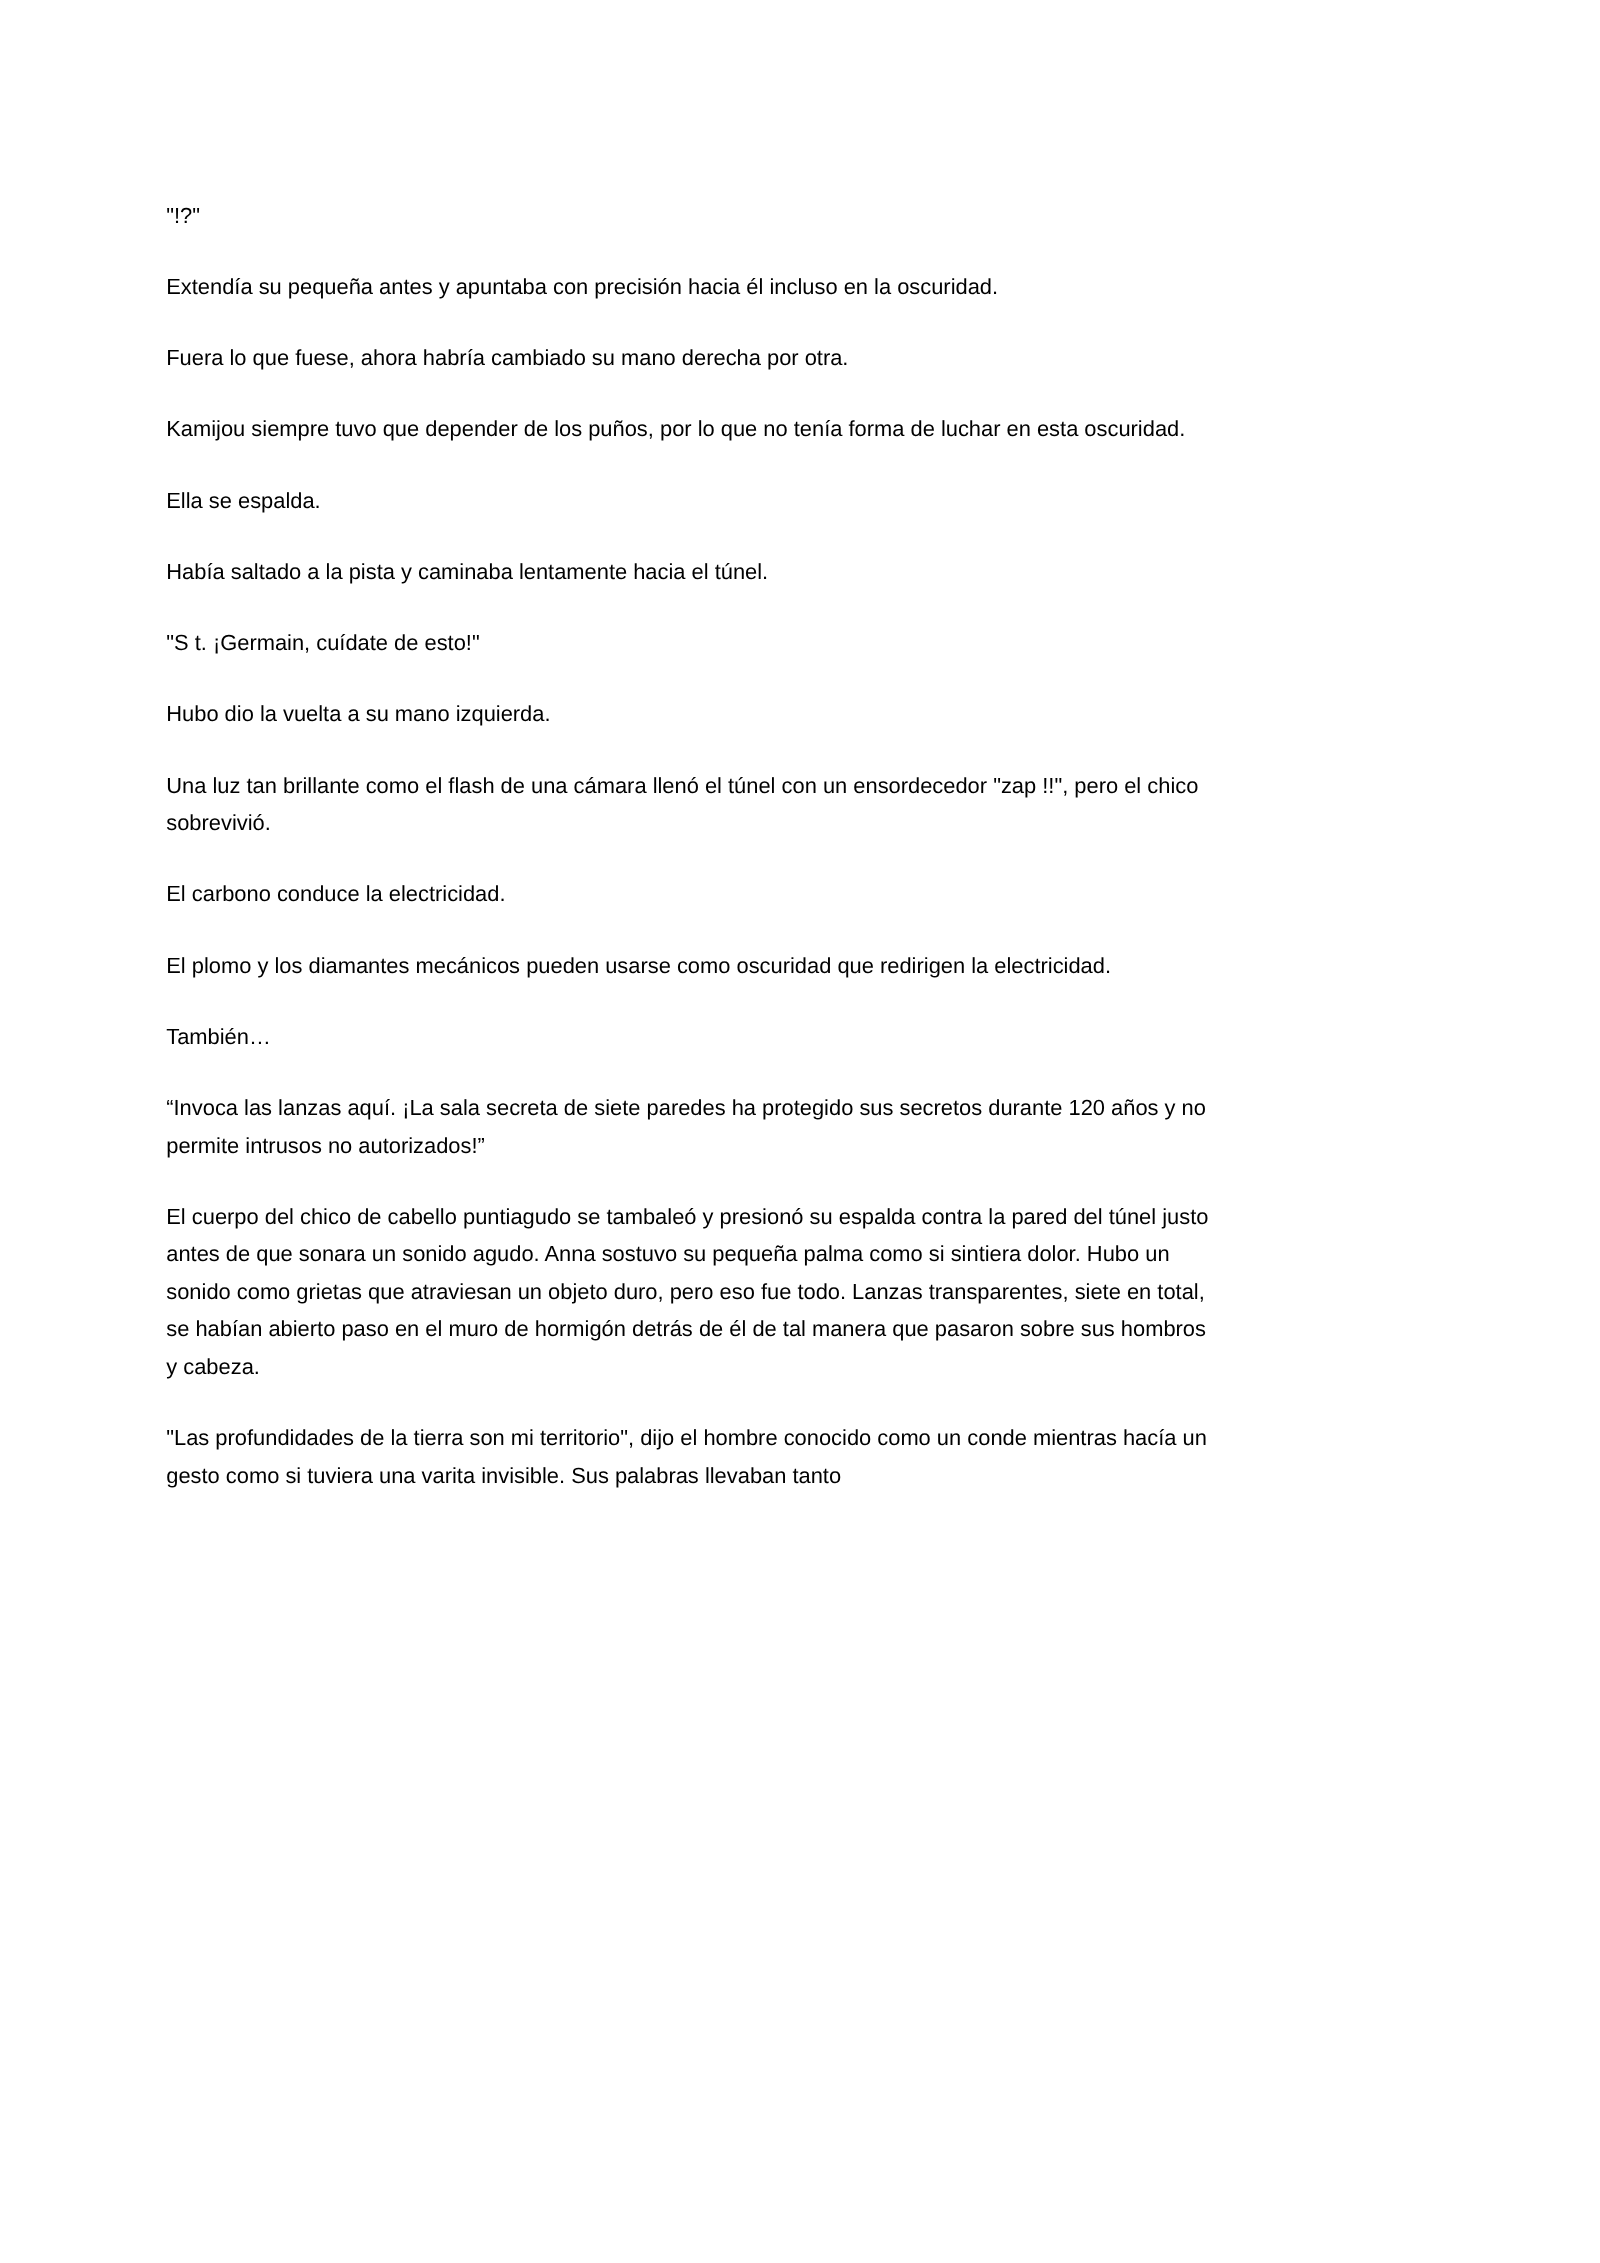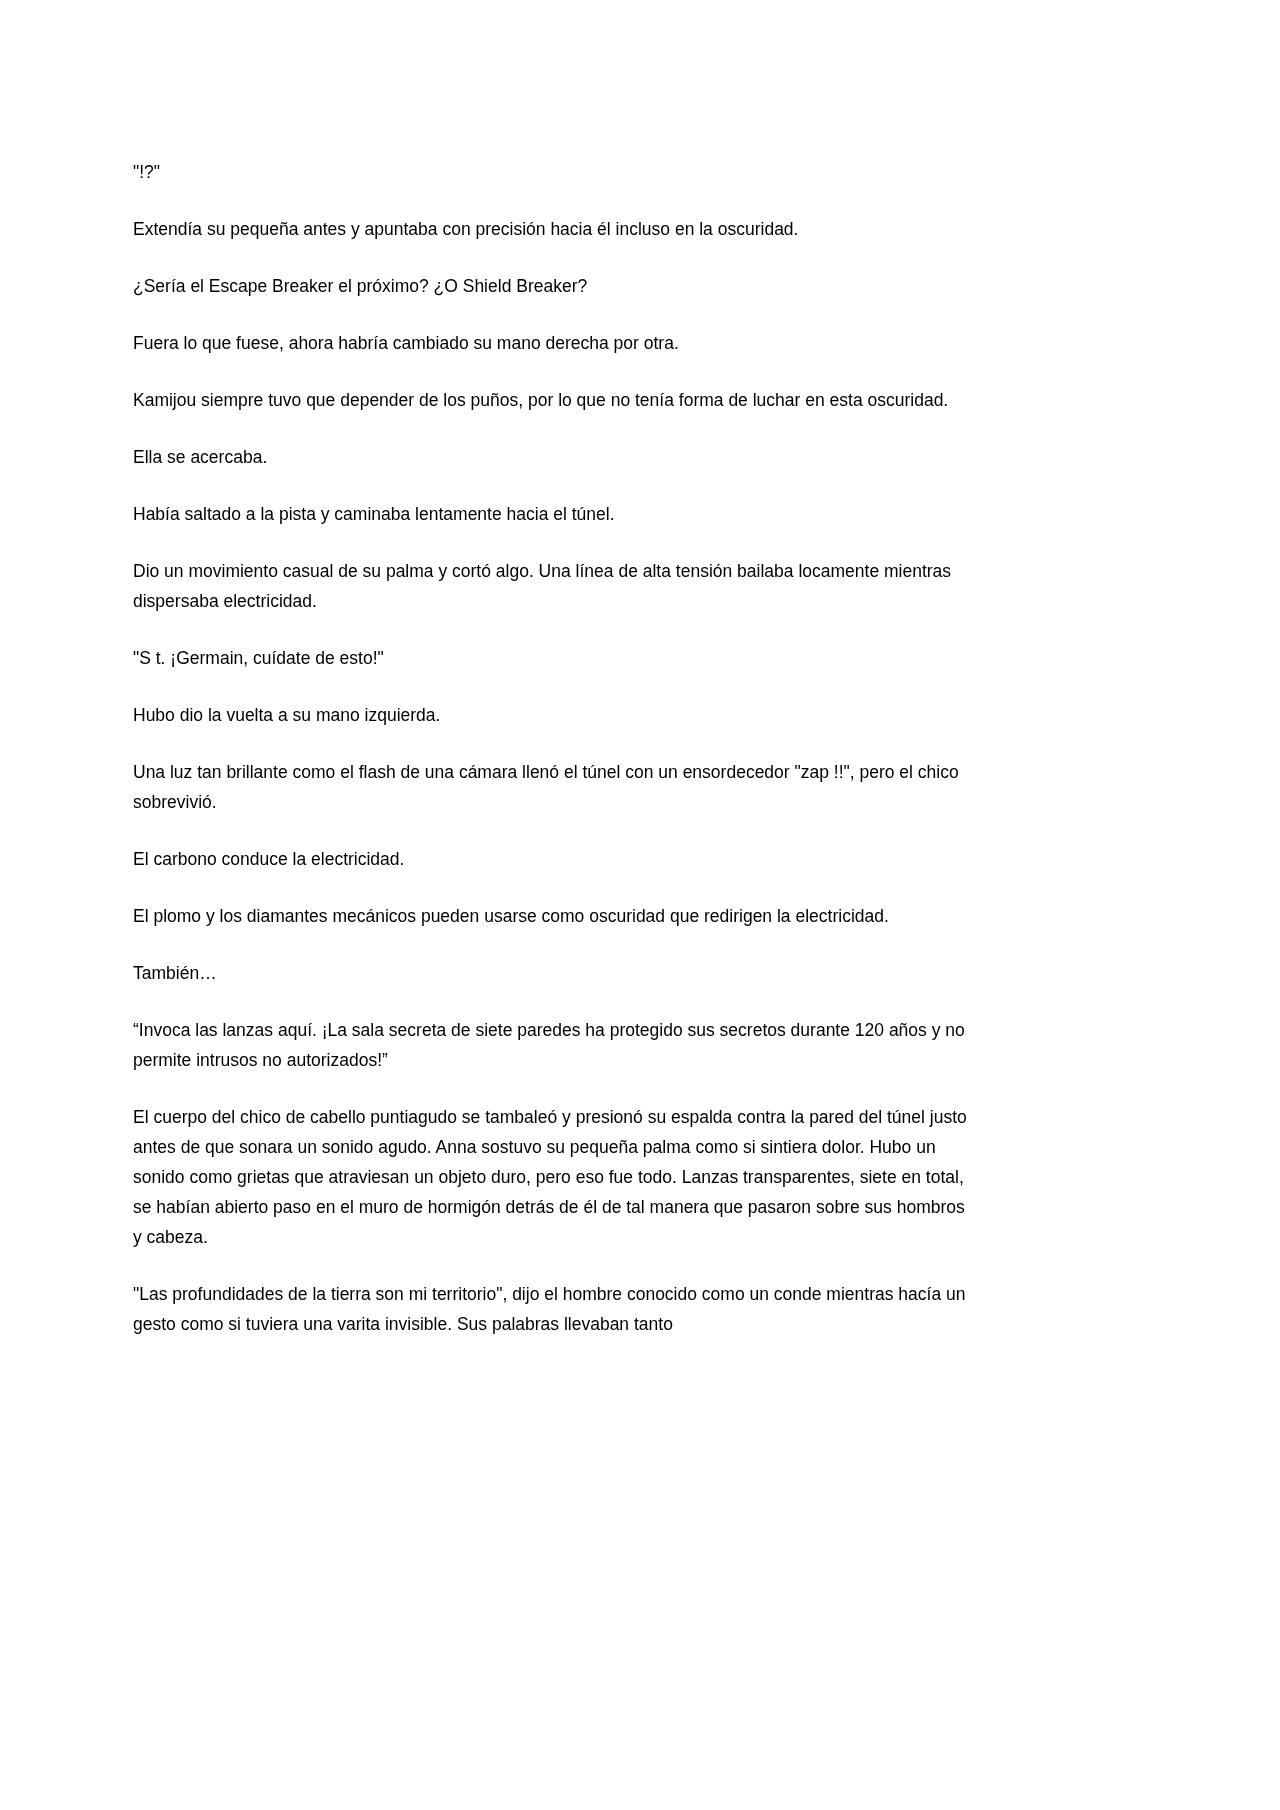--- a/index.html
+++ b/index.html
@@ -31,26 +31,24 @@
     word-spacing: normal;
   }
 </style>
 </head>
 <body>
 
 <div class="page">
   <div class="doc-content">
     <p>"!?"</p>
     <p>Extendía su pequeña antes y apuntaba con precisión hacia él incluso en la oscuridad.</p>
-    <p>¿Sería el Escape Breaker el próximo? ¿O Shield Breaker?</p>
     <p>Fuera lo que fuese, ahora habría cambiado su mano derecha por otra.</p>
     <p>Kamijou siempre tuvo que depender de los puños, por lo que no tenía forma de luchar en esta oscuridad.</p>
-    <p>Ella se acercaba.</p>
+    <p>Ella se espalda.</p>
     <p>Había saltado a la pista y caminaba lentamente hacia el túnel.</p>
-    <p>Dio un movimiento casual de su palma y cortó algo. Una línea de alta tensión bailaba locamente mientras dispersaba electricidad.</p>
     <p>"S t. ¡Germain, cuídate de esto!"</p>
     <p>Hubo dio la vuelta a su mano izquierda.</p>
     <p>Una luz tan brillante como el flash de una cámara llenó el túnel con un ensordecedor "zap !!", pero el chico sobrevivió.</p>
     <p>El carbono conduce la electricidad.</p>
     <p>El plomo y los diamantes mecánicos pueden usarse como oscuridad que redirigen la electricidad.</p>
     <p>También…</p>
     <p>“Invoca las lanzas aquí. ¡La sala secreta de siete paredes ha protegido sus secretos durante 120 años y no permite intrusos no autorizados!”</p>
     <p>El cuerpo del chico de cabello puntiagudo se tambaleó y presionó su espalda contra la pared del túnel justo antes de que sonara un sonido agudo. Anna sostuvo su pequeña palma como si sintiera dolor. Hubo un sonido como grietas que atraviesan un objeto duro, pero eso fue todo. Lanzas transparentes, siete en total, se habían abierto paso en el muro de hormigón detrás de él de tal manera que pasaron sobre sus hombros y cabeza.</p>
     <p>"Las profundidades de la tierra son mi territorio", dijo el hombre conocido como un conde mientras hacía un gesto como si tuviera una varita invisible. Sus palabras llevaban tanto</p>
   </div>

